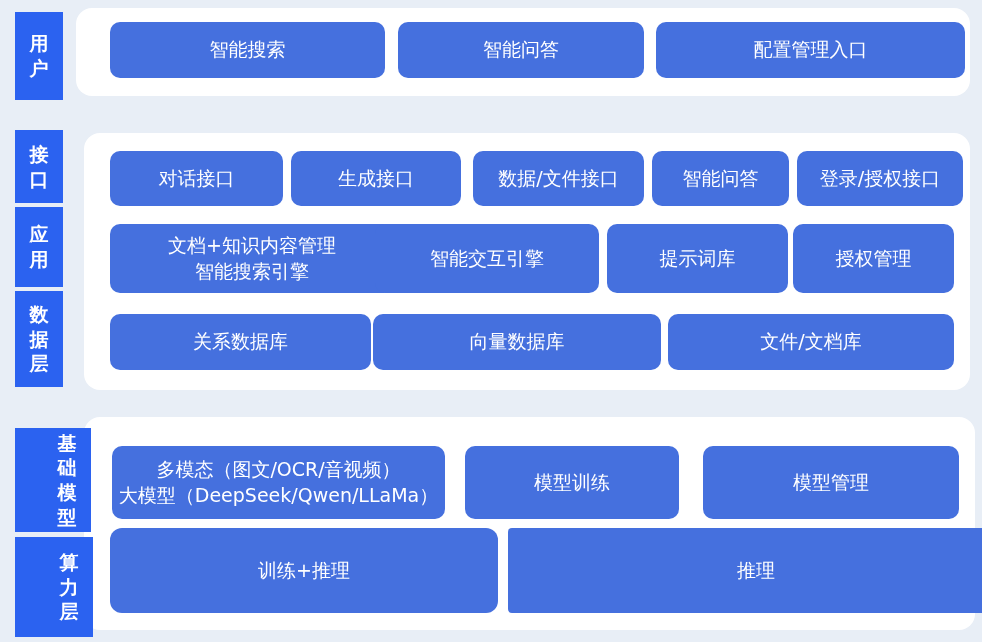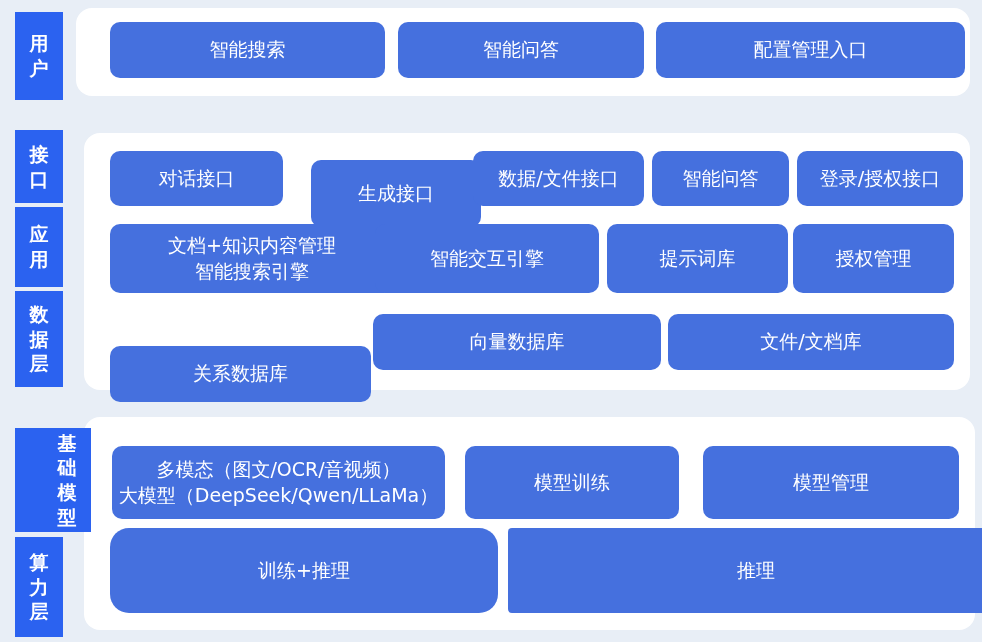--- a/index.html
+++ b/index.html
@@ -18,53 +18,53 @@
     background:var(--label-bg,#2b62f0);border-radius:0;
     color:var(--text,#ffffff);display:flex;align-items:center;justify-content:center;
     font-weight:700;font-size:19px;
   }
   .side-label span{display:block;width:1.15em;word-break:break-all;line-height:1.3;text-align:center;}
   #lab-user{top:12px;height:88px;}
   #lab-api{top:130px;height:73px;}
   #lab-app{top:207px;height:80px;}
   #lab-data{top:291px;height:96px;}
   #lab-model{top:428px;height:104px;padding-left:28px;}
-  #lab-compute{top:537px;height:100px;}
+  #lab-compute{top:537px;height:100px;padding-left:30px;}
 
   .blk{
     position:absolute;background:var(--block-bg,#4570de);border-radius:10px;
     color:var(--text,#ffffff);display:flex;flex-direction:column;
     align-items:center;justify-content:center;
     font-size:19px;line-height:1.35;text-align:center;
   }
   
   #b11{left:110px;top:22px;width:275px;height:56px;}
   #b12{left:398px;top:22px;width:246px;height:56px;}
   #b13{left:656px;top:22px;width:309px;height:56px;}
   
   #b21{left:110px;top:151px;width:173px;height:55px;}
-  #b22{left:291px;top:160px;width:170px;height:67px;margin-left:20px;}
+  #b22{left:291px;top:151px;width:170px;height:55px;}
   #b23{left:473px;top:151px;width:171px;height:55px;}
   #b24{left:652px;top:151px;width:137px;height:55px;}
   #b25{left:797px;top:151px;width:166px;height:55px;}
   
   #b31{left:110px;top:224px;width:284px;height:69px;}
   #b32{left:375px;top:224px;width:224px;height:69px;}
   #b33{left:607px;top:224px;width:181px;height:69px;}
   #b34{left:793px;top:224px;width:161px;height:69px;}
   
-  #b41{left:110px;top:314px;width:261px;height:56px;margin-top:32px;}
+  #b41{left:110px;top:314px;width:261px;height:56px;}
   #b42{left:373px;top:314px;width:288px;height:56px;}
   #b43{left:668px;top:314px;width:286px;height:56px;}
   
   #b51{left:112px;top:446px;width:333px;height:73px;}
   #b52{left:465px;top:446px;width:214px;height:73px;}
   #b53{left:703px;top:446px;width:256px;height:73px;}
   
-  #b61{left:110px;top:528px;width:388px;height:85px;border-radius:19px;}
+  #b61{left:110px;top:528px;width:388px;height:85px;border-radius:12px;}
   #b62{left:508px;top:528px;width:496px;height:85px;border-radius:4px;}
 </style>
 </head>
 <body style="--page-bg: #e8eef6; --panel-bg: #ffffff; --label-bg: #2b62f0; --block-bg: #4570de; --text: #ffffff;">
 
 <div class="panel" id="panelA"></div>
 <div class="panel" id="panelB"></div>
 <div class="panel" id="panelC"></div>
 
 <div class="side-label" id="lab-user">

